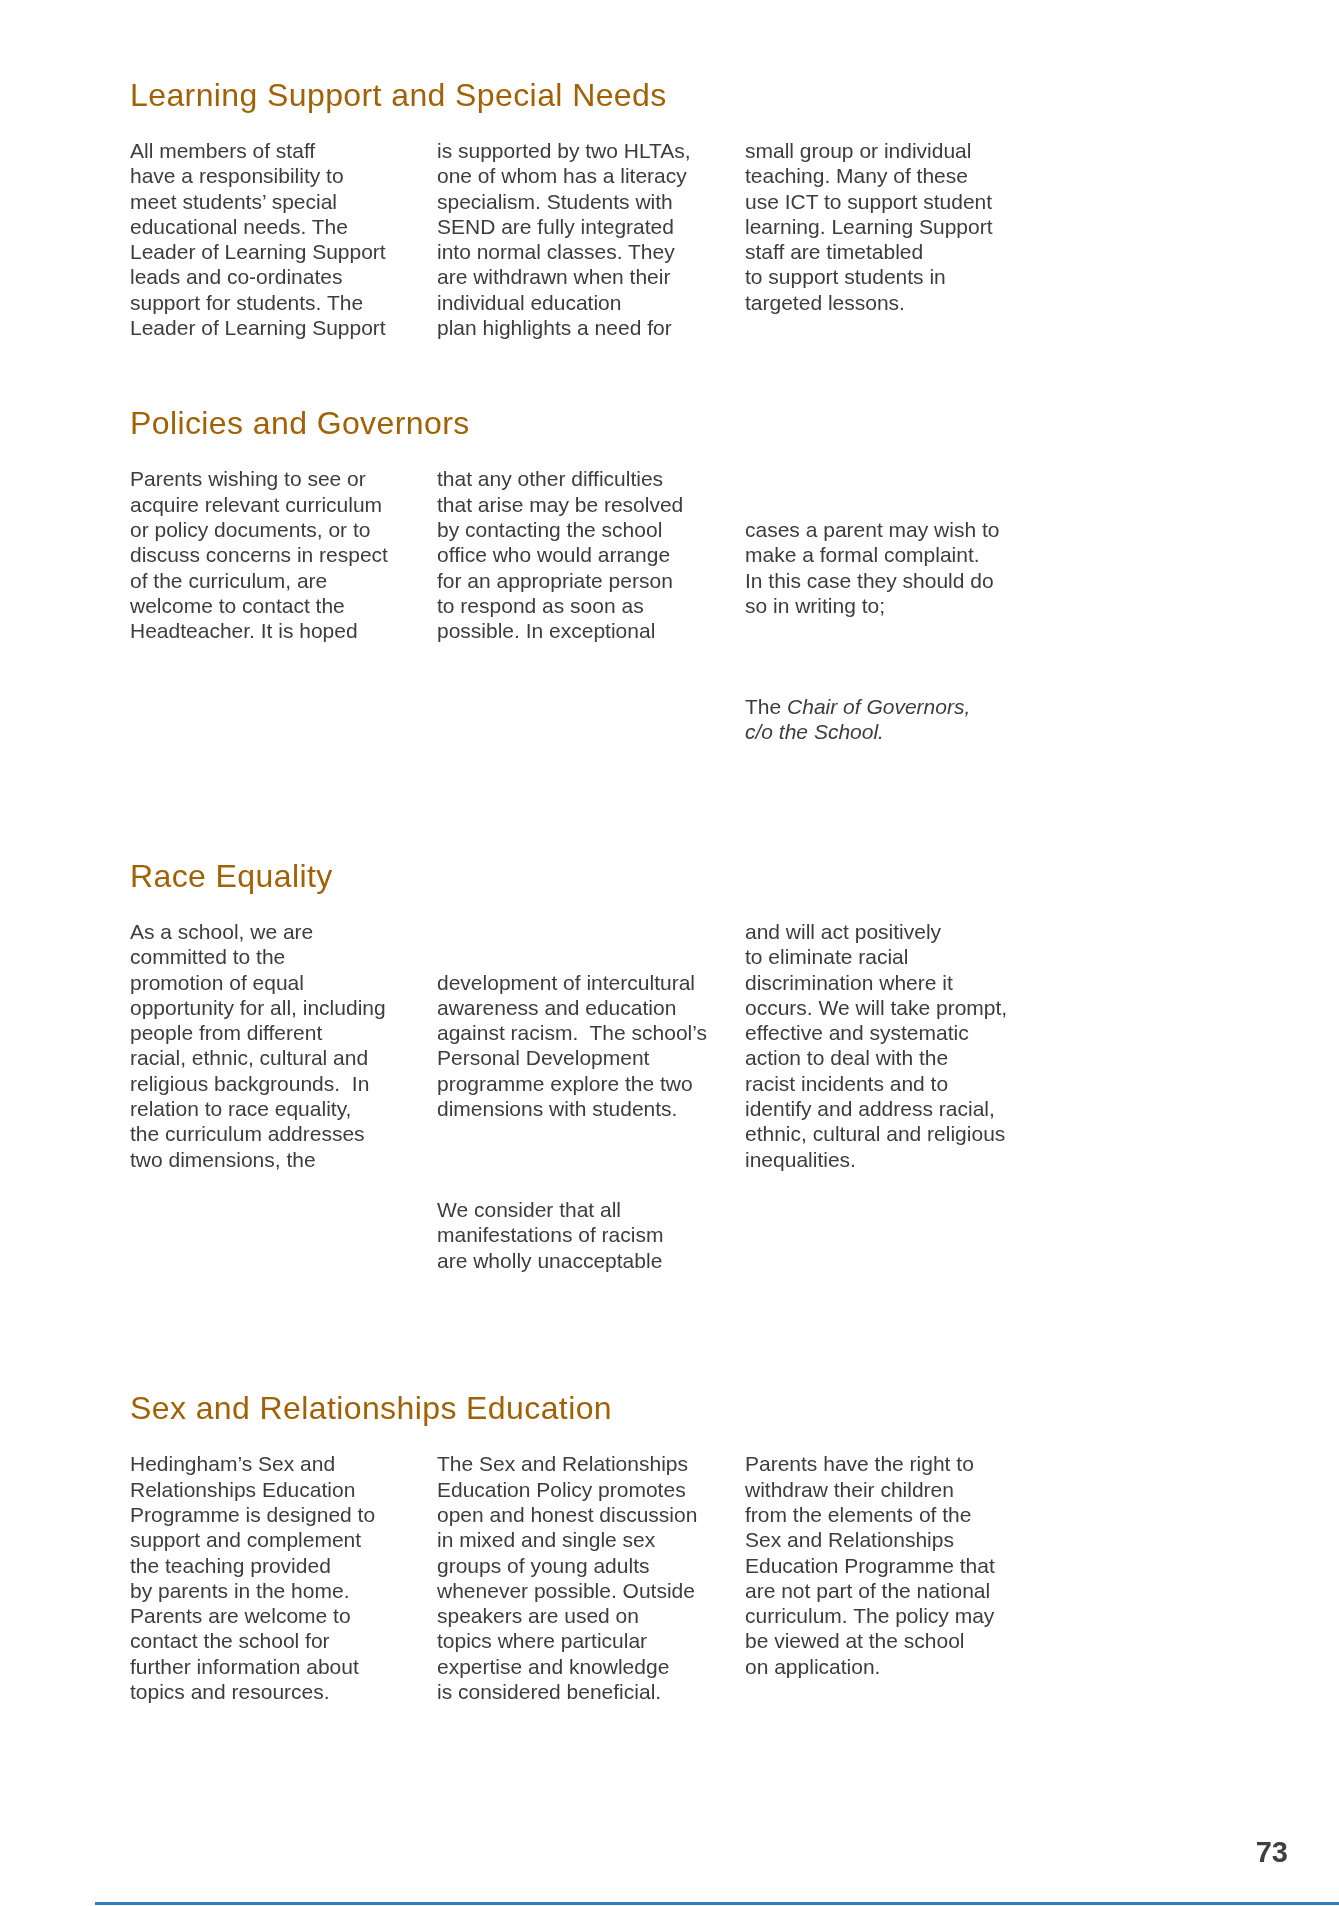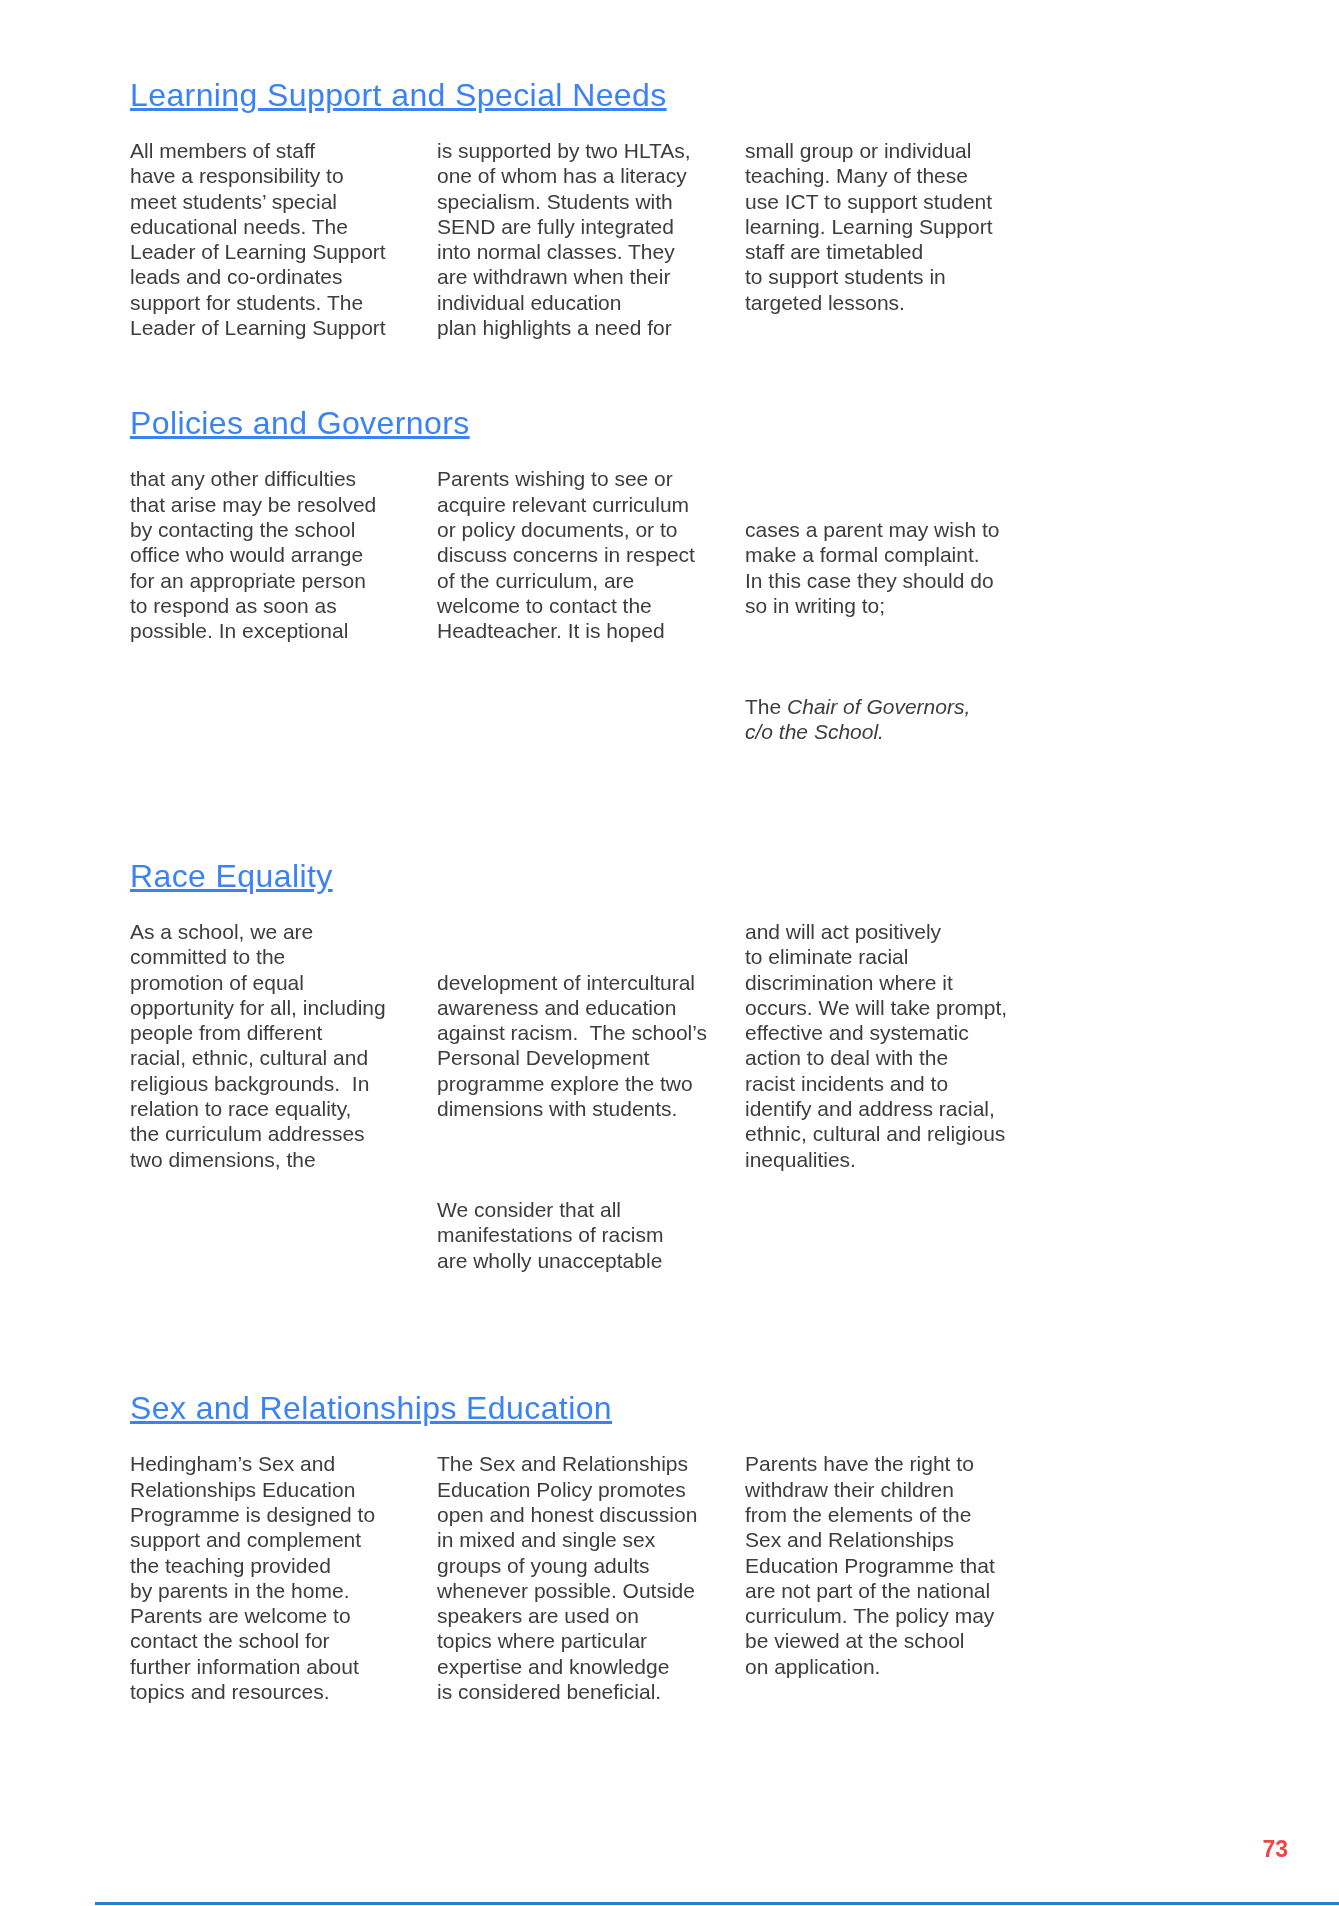--- a/index.html
+++ b/index.html
@@ -13,24 +13,23 @@
     overflow: hidden;
   }
   .content {
     margin-left: 130px;
     width: 920px;
   }
   .sec h2 {
     font-size: 32px;
     line-height: 38px;
     font-weight: 400;
-    color: #3b82f6;
+    color: #a16207;
     letter-spacing: 0.4px;
     margin-bottom: 24px;
-    text-decoration: underline;
   }
   .sec-1 { padding-top: 76px; }
   .sec-2 { padding-top: 64px; }
   .sec-3 { padding-top: 62px; }
   .sec-4 { padding-top: 66px; }
   .cols {
     display: grid;
     grid-template-columns: 307px 308px 300px;
   }
   .col {
@@ -39,23 +38,23 @@
     white-space: pre;
     color: #3d3d3d;
   }
   .col p { white-space: pre; }
   .para-gap { margin-top: 25px; }
   em { font-style: italic; }
   .page-number {
     position: absolute;
     top: 1836px;
     right: 51px;
-    font-size: 23px;
+    font-size: 29px;
     font-weight: 700;
-    color: #ef4444;
+    color: #404040;
   }
   .footer-rule {
     position: absolute;
     left: 95px;
     right: 0;
     bottom: 1px;
     height: 3px;
     background: #2f80c3;
   }
 </style>
@@ -89,34 +88,34 @@
 learning. Learning Support
 staff are timetabled
 to support students in
 targeted lessons.</div>
     </div>
   </section>
 
   <section class="sec sec-2">
     <h2>Policies and Governors</h2>
     <div class="cols">
+      <div class="col">Parents wishing to see or
+acquire relevant curriculum
+or policy documents, or to
+discuss concerns in respect
+of the curriculum, are
+welcome to contact the
+Headteacher. It is hoped</div>
       <div class="col">that any other difficulties
 that arise may be resolved
 by contacting the school
 office who would arrange
 for an appropriate person
 to respond as soon as
 possible. In exceptional</div>
-      <div class="col">Parents wishing to see or
-acquire relevant curriculum
-or policy documents, or to
-discuss concerns in respect
-of the curriculum, are
-welcome to contact the
-Headteacher. It is hoped</div>
       <div class="col">
         <p>cases a parent may wish to
 make a formal complaint.
 In this case they should do
 so in writing to;</p>
         <p class="para-gap"><span>The </span><em>Chair of Governors,
 c/o the School.</em></p>
       </div>
     </div>
   </section>

